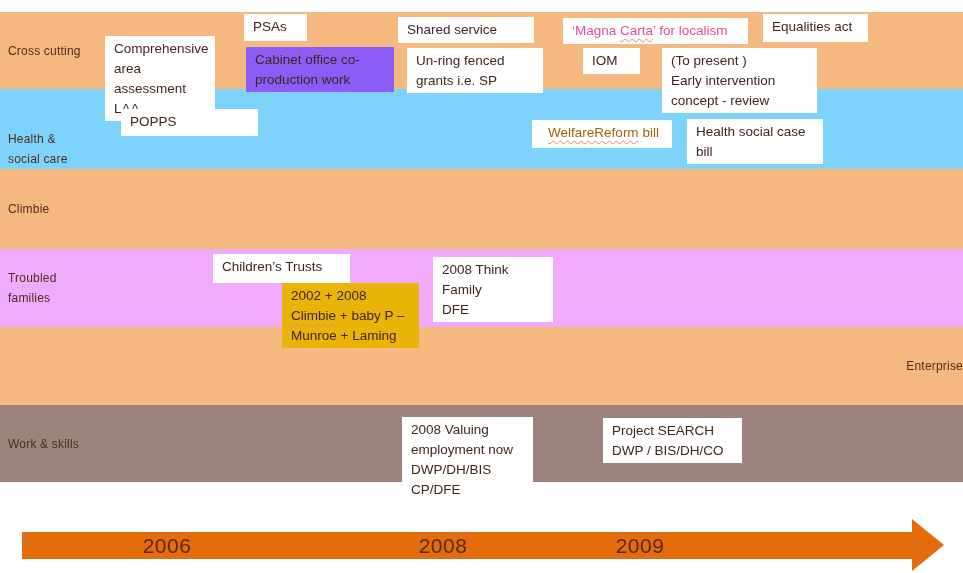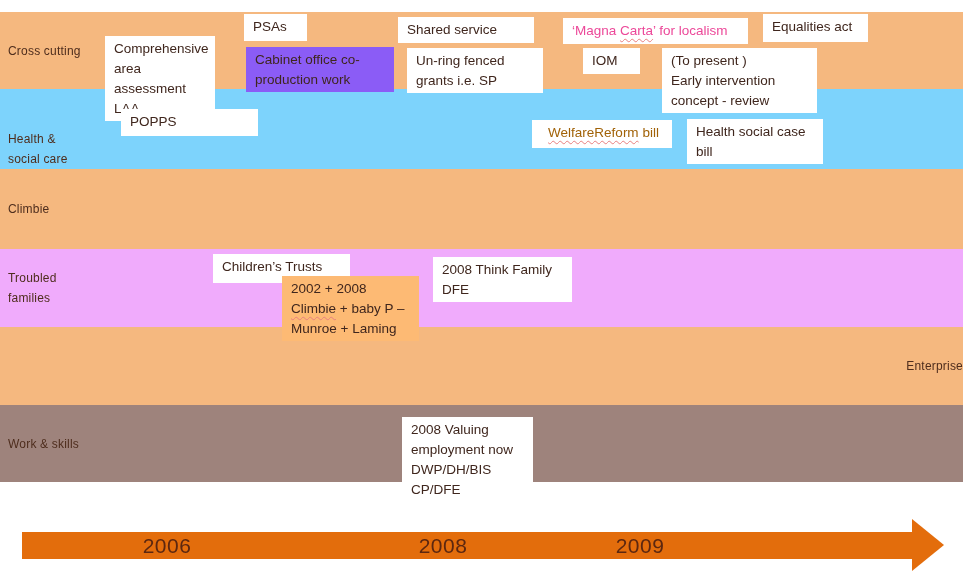--- a/index.html
+++ b/index.html
@@ -62,21 +62,22 @@
     <div class="note" style="left: 398px; top: 17px; width: 136px; min-height: 26px; background: rgb(255, 255, 255); color: rgb(63, 38, 29);">Shared service</div>
     <div class="note" style="left: 407px; top: 48px; width: 136px; min-height: 45px; background: rgb(255, 255, 255); color: rgb(63, 38, 29);">Un-ring fenced<br>grants i.e. SP</div>
     <div class="note" style="left: 563px; top: 18px; width: 185px; min-height: 26px; background: rgb(255, 255, 255); color: #ec4899;">‘Magna <span class="sq" style="text-decoration-color:#E88080">Carta</span>’ for  localism</div>
     <div class="note" style="left: 583px; top: 48px; width: 57px; min-height: 26px; background: rgb(255, 255, 255); color: rgb(63, 38, 29);">IOM</div>
     <div class="note" style="left: 662px; top: 48px; width: 155px; min-height: 63px; background: rgb(255, 255, 255); color: rgb(63, 38, 29);">(To present )<br>Early intervention<br>concept - review</div>
     <div class="note" style="left: 763px; top: 14px; width: 105px; min-height: 28px; background: rgb(255, 255, 255); color: rgb(63, 38, 29);">Equalities act</div>
     <div class="note" style="left: 121px; top: 109px; width: 137px; min-height: 27px; background: rgb(255, 255, 255); color: rgb(63, 38, 29);">POPPS</div>
     <div class="note" style="left: 532px; top: 120px; width: 140px; min-height: 28px; background: rgb(255, 255, 255); color: #a16207; text-align: center;"><span class="sq" style="text-decoration-color:#E88080">WelfareReform</span> bill</div>
     <div class="note" style="left: 687px; top: 119px; width: 136px; min-height: 45px; background: rgb(255, 255, 255); color: rgb(63, 38, 29);">Health social  case<br>bill</div>
     <div class="note" style="left: 213px; top: 254px; width: 137px; min-height: 29px; background: rgb(255, 255, 255); color: rgb(63, 38, 29);">Children’s Trusts</div>
-    <div class="note" style="left: 282px; top: 276px; width: 137px; min-height: 63px; background: #fdba74; color: rgb(63, 38, 29);">2002 + 2008<br><span class="sq" style="text-decoration-color:#E88080">Climbie</span> + baby P –<br>Munroe + Laming</div>
-    <div class="note" style="left: 433px; top: 257px; width: 139px; min-height: 45px; background: rgb(255, 255, 255); color: rgb(63, 38, 29);">2008 Think Family<br>DFE</div>
+    <div class="note" style="left: 282px; top: 283px; width: 137px; min-height: 63px; background: #eab308; color: rgb(63, 38, 29);">2002 + 2008<br><span class="sq" style="text-decoration-color:#E88080">Climbie</span> + baby P –<br>Munroe + Laming</div>
+    <div class="note" style="left: 433px; top: 257px; width: 120px; min-height: 45px; background: rgb(255, 255, 255); color: rgb(63, 38, 29);">2008 Think Family<br>DFE</div>
     <div class="note" style="left: 402px; top: 417px; width: 131px; min-height: 84px; background: rgb(255, 255, 255); color: rgb(63, 38, 29);">2008 Valuing<br>employment now<br>DWP/DH/BIS<br>CP/DFE</div>
+    <div class="note" style="left: 603px; top: 418px; width: 139px; min-height: 45px; background: rgb(255, 255, 255); color: rgb(63, 38, 29);">Project SEARCH<br>DWP / BIS/DH/CO</div>
     <div class="arrow-bar" style="left: 22px; top: 532px; width: 890px; height: 27px; background: rgb(227, 109, 12);"></div>
     <div class="arrow-head" style="left: 912px; top: 519px; border-top: 26px solid transparent; border-bottom: 26px solid transparent; border-left: 32px solid rgb(227, 109, 12);"></div>
     <div class="year" style="left: 167px; top: 534px; color: rgb(92, 39, 16);">2006</div>
     <div class="year" style="left: 443px; top: 534px; color: rgb(92, 39, 16);">2008</div>
     <div class="year" style="left: 640px; top: 534px; color: rgb(92, 39, 16);">2009</div>
   </div>
 
 </body></html>

